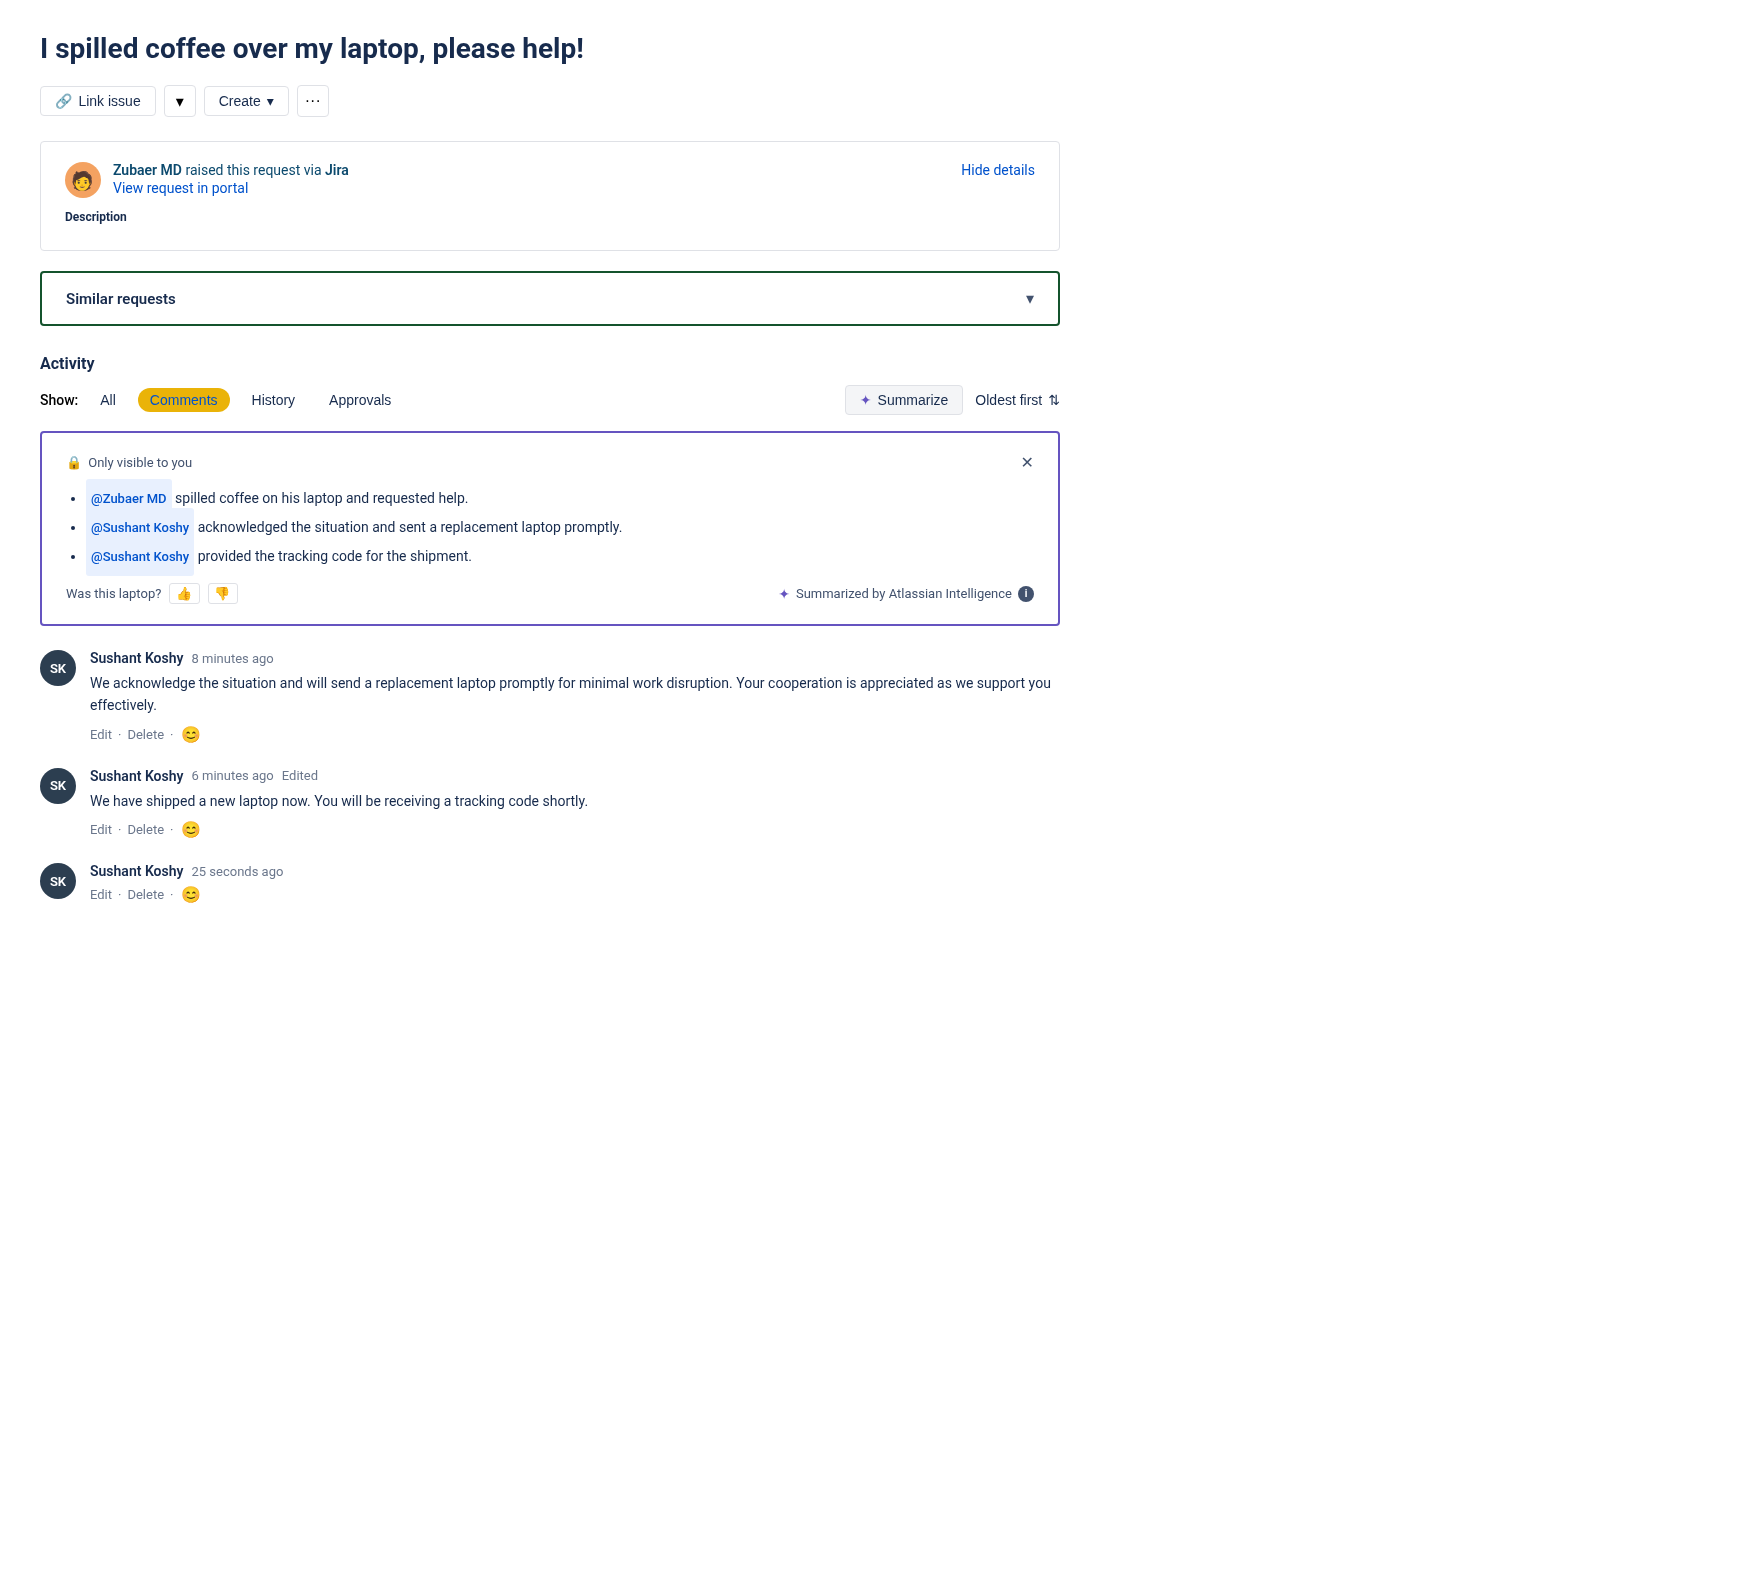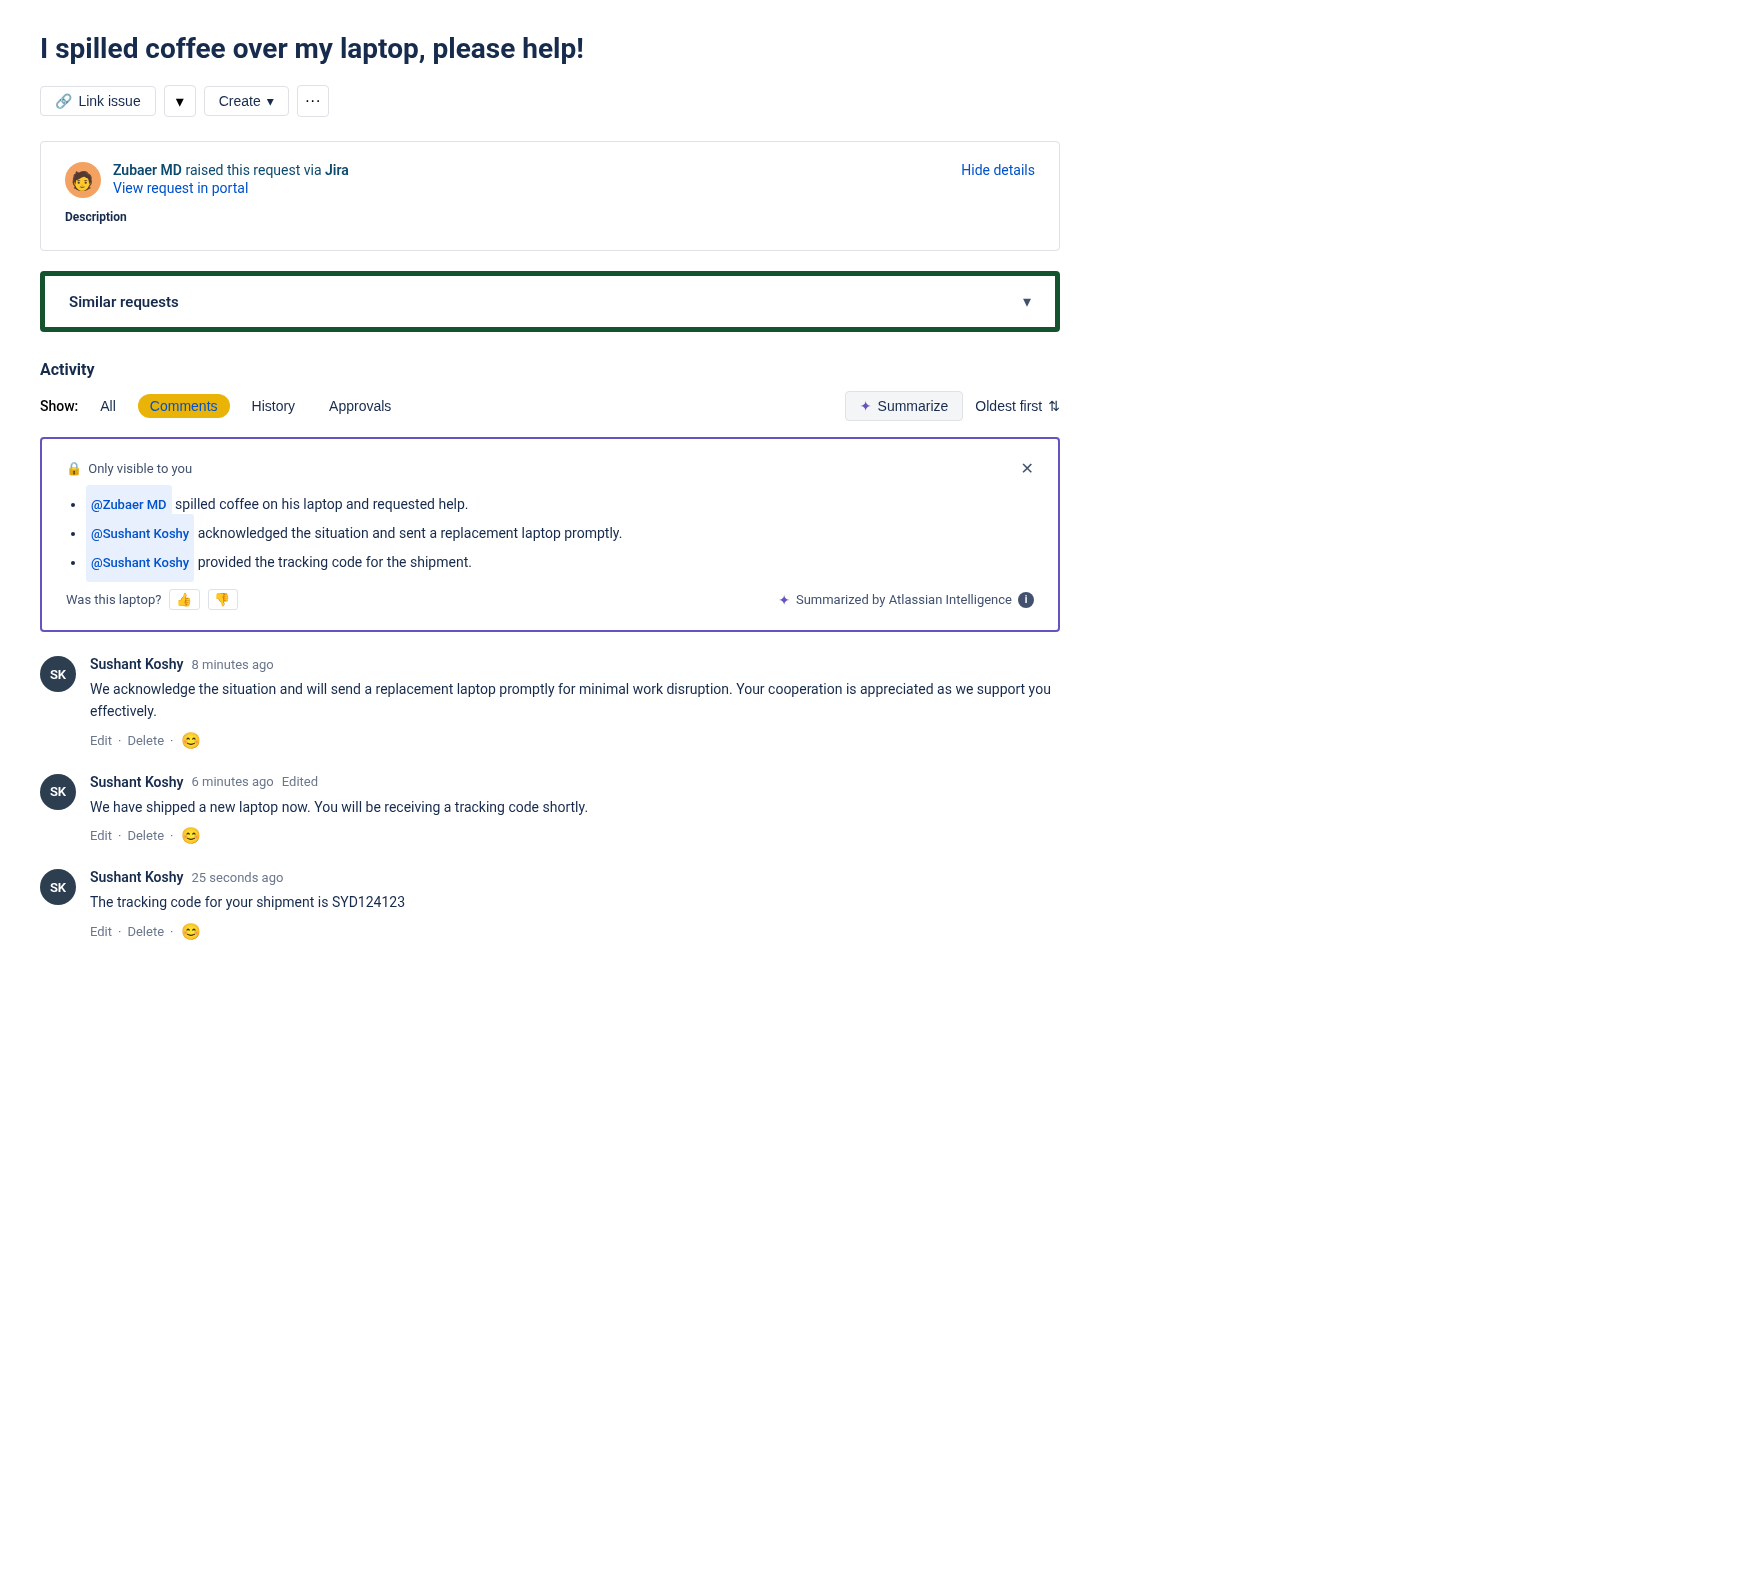--- a/index.html
+++ b/index.html
@@ -111,21 +111,21 @@
       color: #172b4d;
       margin-bottom: 6px;
     }
 
     .description-text {
       font-size: 14px;
       color: #172b4d;
     }
 
     .similar-requests-card {
-      border: 5px solid #14532d;
+      border: 2px solid #14532d;
       border-radius: 4px;
       padding: 16px 24px;
       margin-bottom: 28px;
       display: flex;
       justify-content: space-between;
       align-items: center;
       cursor: pointer;
     }
 
     .similar-requests-label {
@@ -540,21 +540,20 @@
       </div>
     </div>
 
     <div class="comment-item">
       <div class="user-avatar">SK</div>
       <div class="comment-content">
         <div class="comment-meta">
           <span class="comment-author">Sushant Koshy</span>
           <span class="comment-time">25 seconds ago</span>
         </div>
-        <div class="comment-text">The tracking code for your shipment is SYD124123</div>
         <div class="comment-actions">
           <a>Edit</a>
           <span class="dot-sep">·</span>
           <a>Delete</a>
           <span class="dot-sep">·</span>
           <button class="emoji-btn">😊</button>
         </div>
       </div>
     </div>
 

